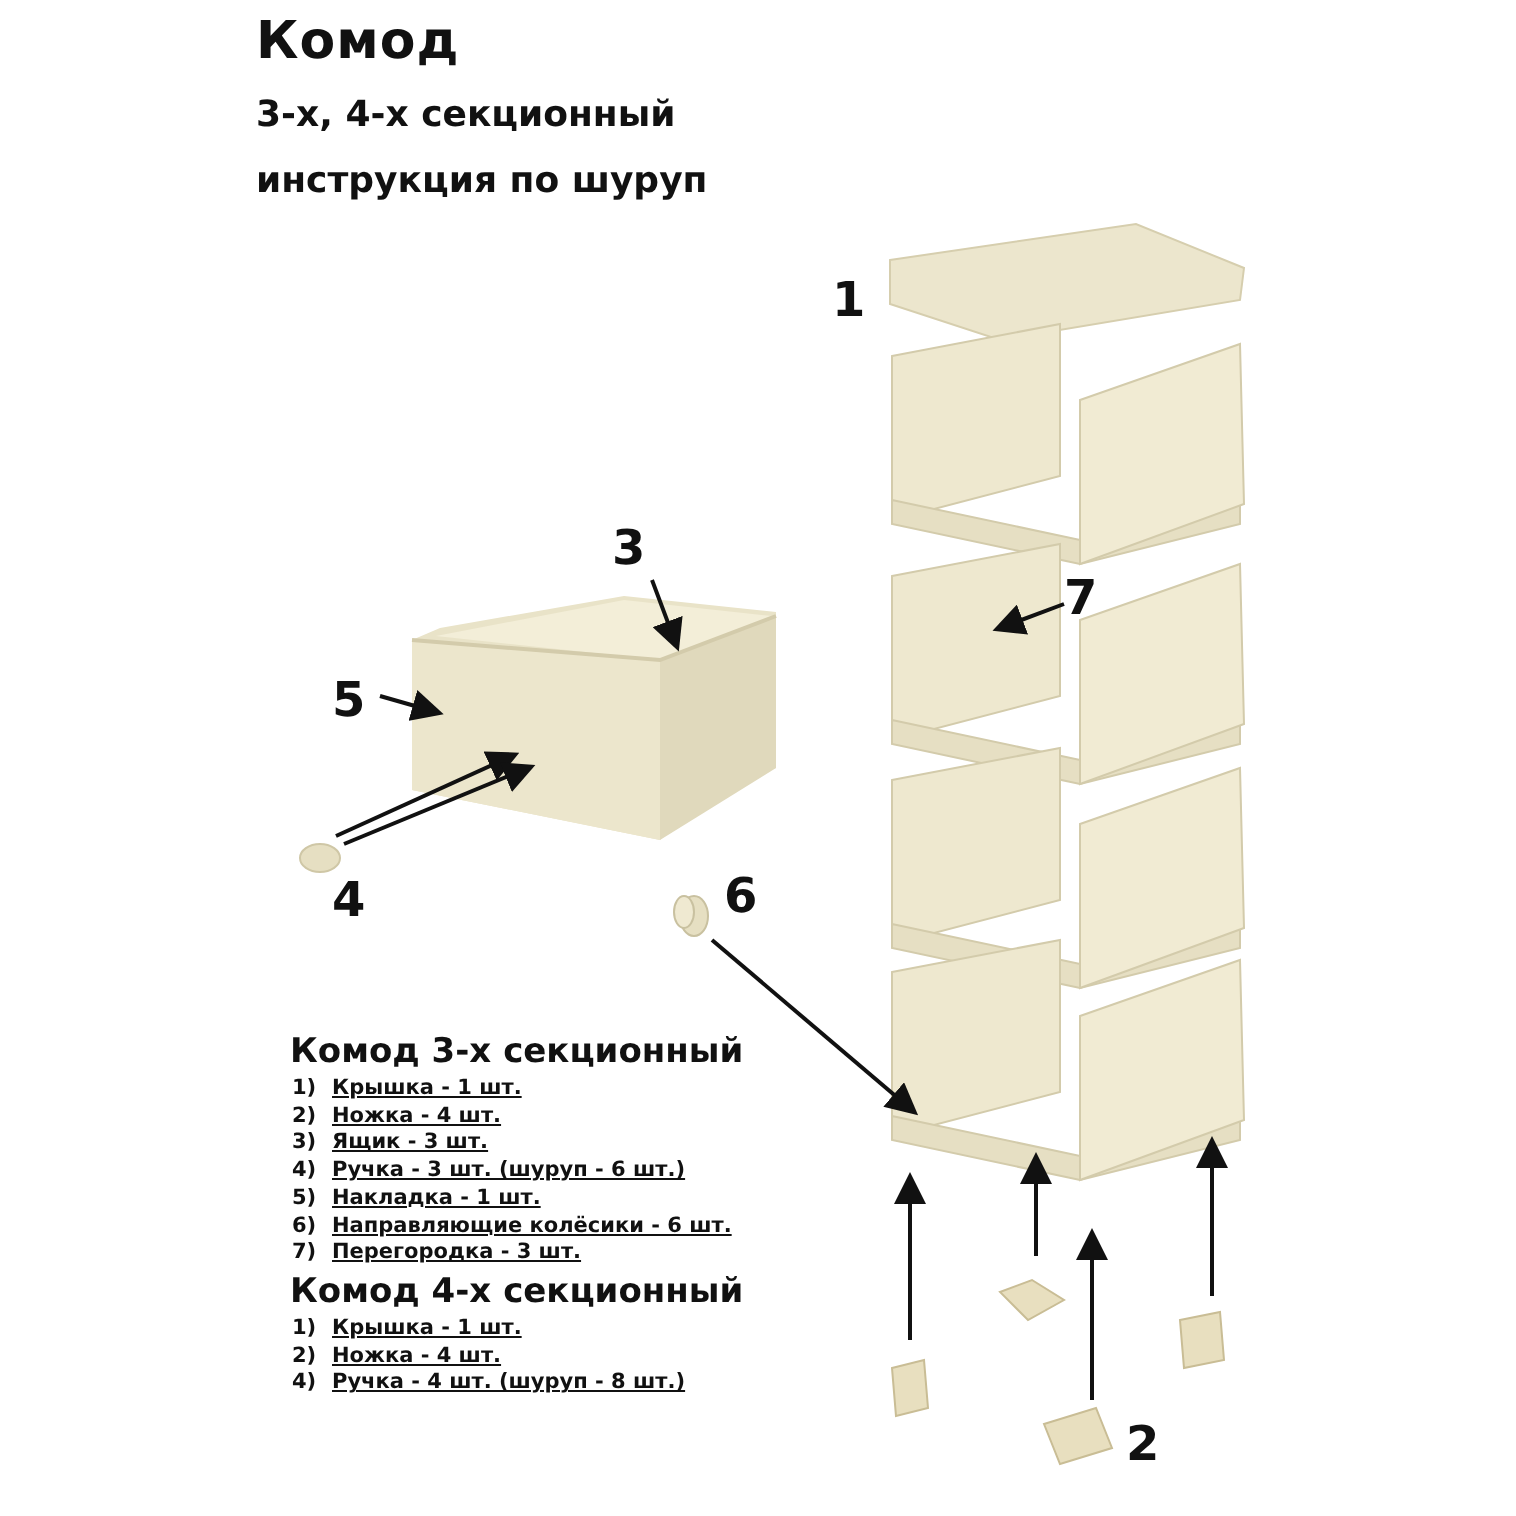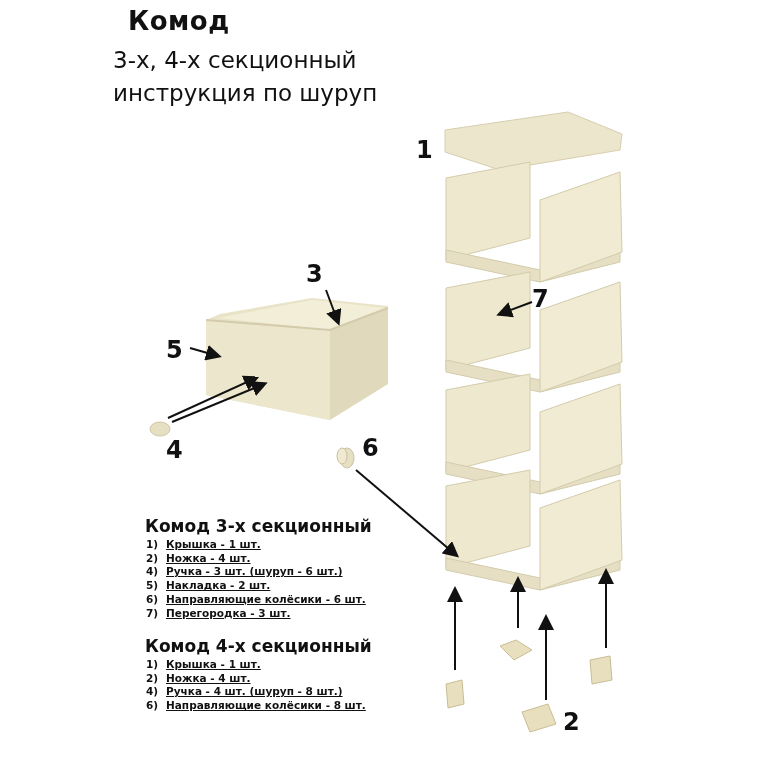--- a/index.html
+++ b/index.html
@@ -1,18 +1,18 @@
 <!DOCTYPE html>
 <html><head>
 <meta charset="utf-8">
 <style>
   html, body { margin:0; padding:0; background:#ffffff; }
   body { width:758px; height:758px; position:relative; overflow:hidden; font-family:"DejaVu Sans", sans-serif; color:#111; }
   .title { position:absolute; left:128px; top:6px; font-weight:bold; font-size:26px; letter-spacing:0.5px; }
-  .subtitle { position:absolute; left:113px; font-weight:normal; font-size:23px; }
+  .subtitle { position:absolute; left:128px; font-weight:bold; font-size:18px; }
   .sub1 { top:47px; } .sub2 { top:80px; }
   .num { position:absolute; font-weight:bold; font-size:24px; color:#111; }
   .list-title { position:absolute; left:145px; font-weight:bold; font-size:17px; }
   .list { position:absolute; left:146px; margin:0; padding:0; list-style:none; font-weight:bold; font-size:10.5px; line-height:13.7px;text-decoration:underline; }
   .list li .n { display:inline-block; width:20px; }
   svg.art { position:absolute; left:0; top:0; }
 </style>
 </head>
 <body>
 
@@ -93,25 +93,25 @@
 <div class="num" style="left:306px;top:260px;">3</div>
 <div class="num" style="left:166px;top:436px;">4</div>
 <div class="num" style="left:166px;top:336px;">5</div>
 <div class="num" style="left:362px;top:434px;">6</div>
 <div class="num" style="left:532px;top:285px;">7</div>
 
 <div class="list-title" style="top:516px;text-align:center;">Комод 3-х секционный</div>
 <ul class="list" style="top:538px;">
   <li><span class="n">1)</span><span>Крышка - 1 шт.</span></li>
   <li><span class="n">2)</span><span>Ножка - 4 шт.</span></li>
+  <li><span class="n">3)</span><span>Ящик - 3 шт.</span></li>
   <li><span class="n">4)</span><span>Ручка - 3 шт. (шуруп - 6 шт.)</span></li>
-  <li><span class="n">5)</span><span>Накладка - 2 шт.</span></li>
+  <li><span class="n">5)</span><span>Накладка - 1 шт.</span></li>
   <li><span class="n">6)</span><span>Направляющие колёсики - 6 шт.</span></li>
   <li><span class="n">7)</span><span>Перегородка - 3 шт.</span></li>
 </ul>
 
 <div class="list-title" style="top:636px;">Комод 4-х секционный</div>
 <ul class="list" style="top:658px;">
   <li><span class="n">1)</span><span>Крышка - 1 шт.</span></li>
   <li><span class="n">2)</span><span>Ножка - 4 шт.</span></li>
   <li><span class="n">4)</span><span>Ручка - 4 шт. (шуруп - 8 шт.)</span></li>
-  <li><span class="n">6)</span><span>Направляющие колёсики - 8 шт.</span></li>
 </ul>
 
 </body></html>

